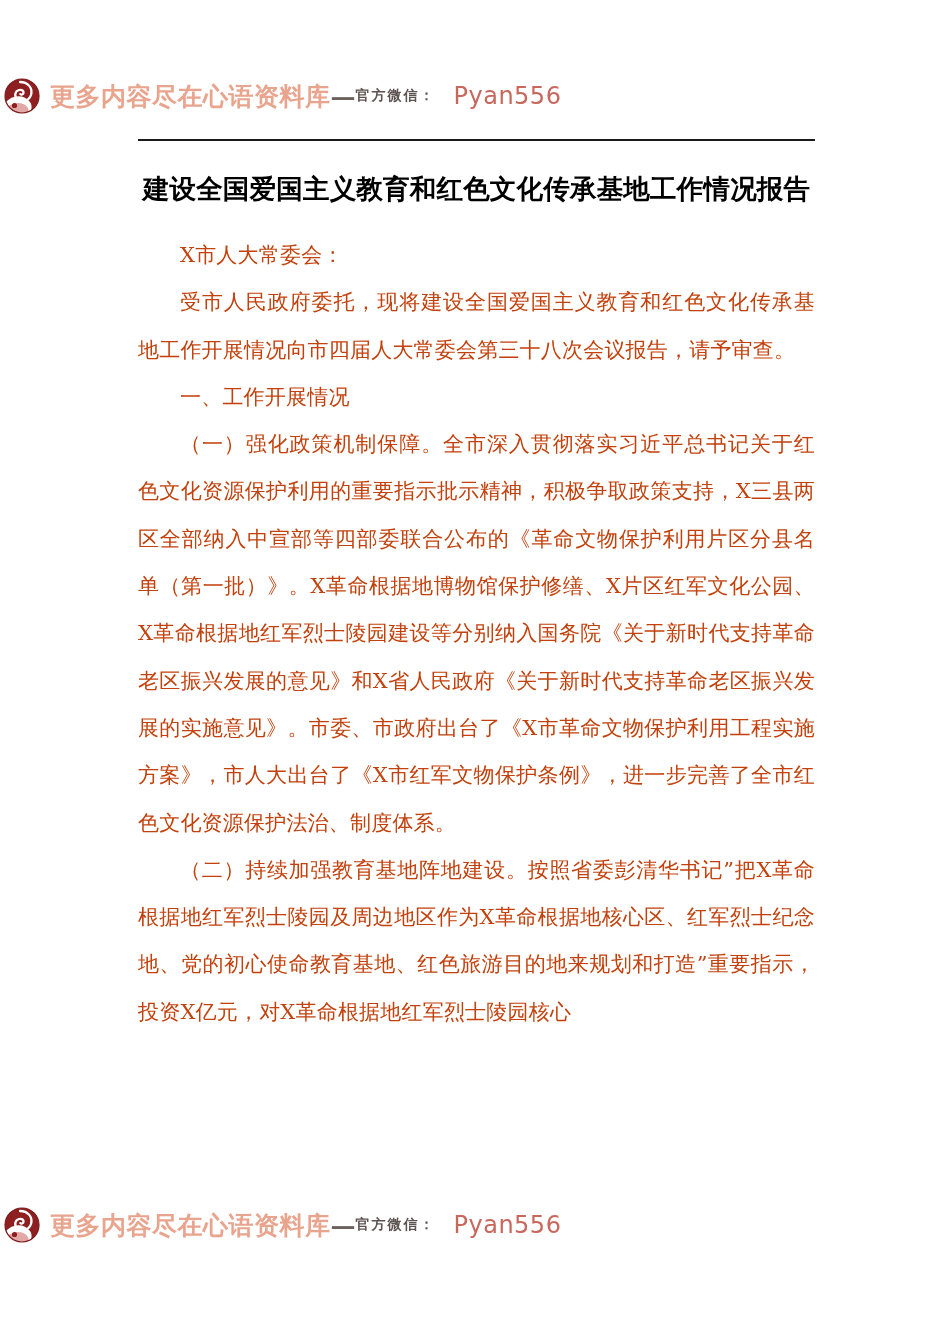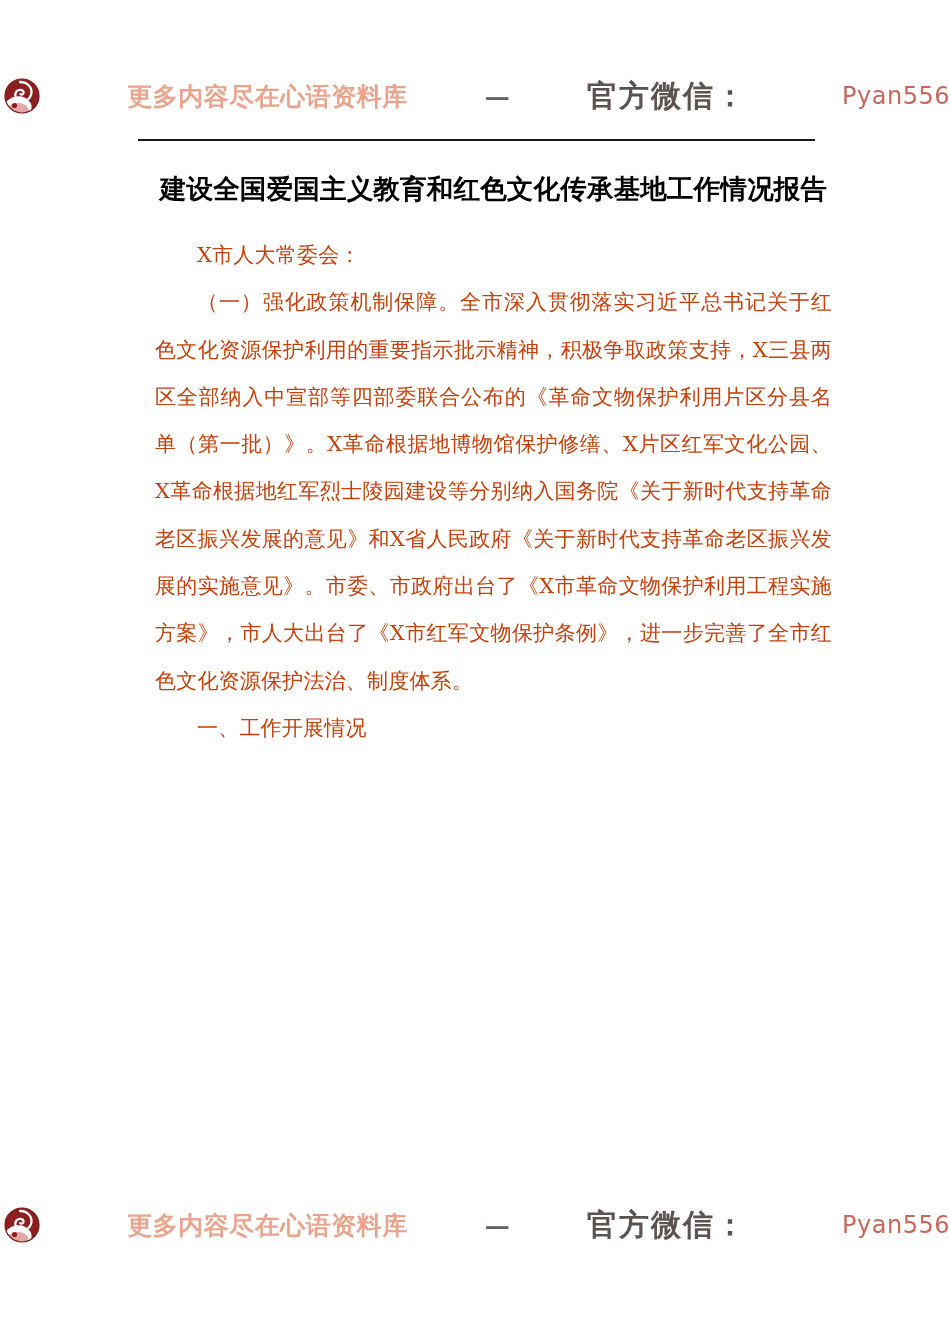--- a/index.html
+++ b/index.html
@@ -22,21 +22,21 @@
     height: 1344px;
   }
 
   
   .watermark {
     position: absolute;
     left: 0;
     width: 950px;
     display: flex;
     align-items: center;
-    justify-content: space-between;
+    justify-content: flex-start;
     gap: 0px;
     white-space: nowrap;
   }
   .watermark-header { top: 74px; }
   .watermark-footer { top: 1203px; }
 
   .wm-logo {
     position: relative;
     width: 44px;
     height: 44px;
@@ -54,22 +54,22 @@
     line-height: 1;
   }
   .wm-text-dash {
     font-family: "DejaVu Serif", "Liberation Serif", serif;
     font-size: 25px;
     font-weight: 700;
     color: #6b625f;
     line-height: 1;
   }
   .wm-text-wechat {
-    font-family: Liberation Sans, sans-serif;
-    font-size: 30px;
+    font-family: Liberation Mono, monospace;
+    font-size: 14px;
     font-weight: 700;
     color: #5c5350;
     letter-spacing: 2px;
     line-height: 1;
   }
   .wm-text-id {
     font-family: "DejaVu Sans", "Liberation Sans", sans-serif;
     font-size: 24px;
     font-weight: 400;
     color: #c8675c;
@@ -84,21 +84,21 @@
     left: 138px;
     top: 139px;
     width: 677px;
     height: 0;
     border-top: 2px solid #1a1a1a;
   }
 
   
   .doc {
     position: absolute;
-    left: 155px;
+    left: 138px;
     top: 168px;
     width: 677px;
   }
 
   .doc-title {
     font-family: "DejaVu Serif", "Liberation Serif", serif;
     font-size: 26.5px;
     font-weight: 700;
     color: #000000;
     text-align: center;
@@ -148,22 +148,24 @@
     <span class="wm-text-wechat">官方微信：</span>
     <span class="wm-text-id">Pyan556</span>
   </div>
 
   <div class="hrule"></div>
 
   <div class="doc">
     <h1 class="doc-title">建设全国爱国主义教育和红色文化传承基地工作情况报告</h1>
 
     <p class="para indent">X市人大常委会：</p>
+    <p class="para indent">受市人民政府委托，现将建设全国爱国主义教育和红色文化传承基地工作开展情况向市四届人大常委会第三十八次会议报告，请予审查。</p>
+    <p class="para indent">一、工作开展情况</p>
     <p class="para indent">（一）强化政策机制保障。全市深入贯彻落实习近平总书记关于红色文化资源保护利用的重要指示批示精神，积极争取政策支持，X三县两区全部纳入中宣部等四部委联合公布的《革命文物保护利用片区分县名单（第一批）》。X革命根据地博物馆保护修缮、X片区红军文化公园、X革命根据地红军烈士陵园建设等分别纳入国务院《关于新时代支持革命老区振兴发展的意见》和X省人民政府《关于新时代支持革命老区振兴发展的实施意见》。市委、市政府出台了《X市革命文物保护利用工程实施方案》，市人大出台了《X市红军文物保护条例》，进一步完善了全市红色文化资源保护法治、制度体系。</p>
-    <p class="para indent">一、工作开展情况</p>
+    <p class="para indent">（二）持续加强教育基地阵地建设。按照省委彭清华书记”把X革命根据地红军烈士陵园及周边地区作为X革命根据地核心区、红军烈士纪念地、党的初心使命教育基地、红色旅游目的地来规划和打造”重要指示，投资X亿元，对X革命根据地红军烈士陵园核心</p>
   </div>
 
   <div class="watermark watermark-footer">
     <span class="wm-logo">
       <svg viewBox="0 0 44 44" xmlns="http://www.w3.org/2000/svg">
         <defs>
           <clipPath id="cc2">
               <circle cx="22" cy="22" r="17"></circle>
             </clipPath>
         </defs>

